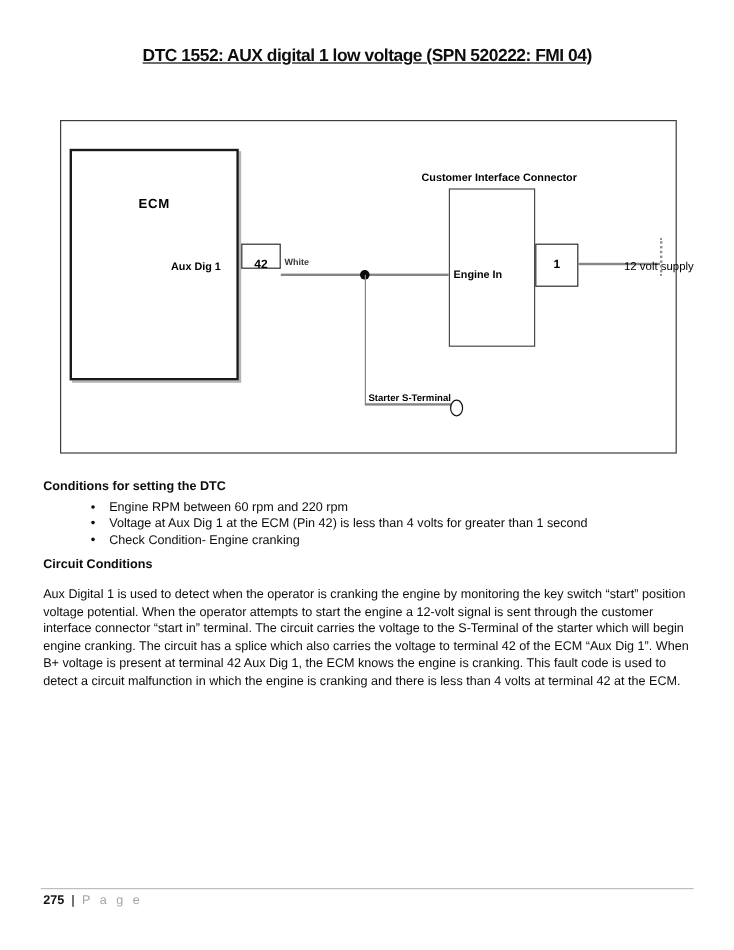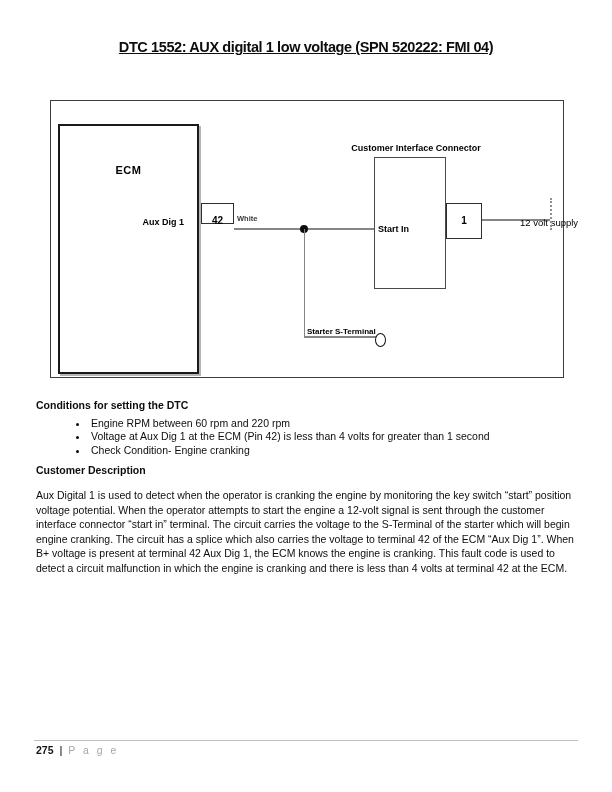--- a/index.html
+++ b/index.html
@@ -36,21 +36,21 @@
     position: absolute;
     left: 50px;
     top: 100px;
     width: 514px;
     height: 278px;
     border: 1.5px solid #3d3d3d;
     background: #fff;
   }
   .diagram .box { position: absolute; background: #fff; }
   .ecm-box {
-    left: 7px; top: 23px; width: 141px; height: 250px;
+    left: 7px; top: 23px; width: 141px; height: 193px;
     border: 2px solid #1a1a1a;
     box-shadow: 2px 2px 0 #b5b5b5;
   }
   .ecm-title {
     position: absolute; left: 0; right: 0; top: 38px;
     text-align: center; font-weight: bold; font-size: 11px;
     letter-spacing: 0.5px;
   }
   .aux-dig-label {
     position: absolute; right: 13px; top: 91px;
@@ -166,39 +166,39 @@
     <div class="white-label">White</div>
 
     <div class="splice-dot"></div>
     <div class="wire wire-splice-down"></div>
     <div class="wire wire-starter"></div>
     <div class="starter-label">Starter S-Terminal</div>
     <div class="starter-ellipse"></div>
 
     <div class="connector-title">Customer Interface Connector</div>
     <div class="box connector-box">
-      <div class="start-in-label">Start In</div>
+      <div class="start-in-label">Engine In</div>
     </div>
 
     <div class="box pin-box pin-1">1</div>
 
     <div class="wire wire-supply"></div>
     <div class="supply-label">12 volt supply</div>
     <div class="supply-dotted"></div>
 
   </div>
 
   <div class="section-heading conditions-heading">Conditions for setting the DTC</div>
   <ul class="conditions-list">
     <li>Engine RPM between 60 rpm and 220 rpm</li>
     <li>Voltage at Aux Dig 1 at the ECM (Pin 42) is less than 4 volts for greater than 1 second</li>
     <li>Check Condition- Engine cranking</li>
   </ul>
 
-  <div class="section-heading circuit-heading">Customer Description</div>
+  <div class="section-heading circuit-heading">Circuit Conditions</div>
   <div class="circuit-body">Aux Digital 1 is used to detect when the operator is cranking the engine by monitoring the key switch “start” position voltage potential. When the operator attempts to start the engine a 12-volt signal is sent through the customer interface connector “start in” terminal. The circuit carries the voltage to the S-Terminal of the starter which will begin engine cranking. The circuit has a splice which also carries the voltage to terminal 42 of the ECM “Aux Dig 1”. When B+ voltage is present at terminal 42 Aux Dig 1, the ECM knows the engine is cranking. This fault code is used to detect a circuit malfunction in which the engine is cranking and there is less than 4 volts at terminal 42 at the ECM.</div>
 
   <div class="footer-rule"></div>
   <div class="footer">
     <span class="page-num">275</span>
     <span class="sep">|</span>
     <span class="page-word">P a g e</span>
   </div>
 
 </div>

